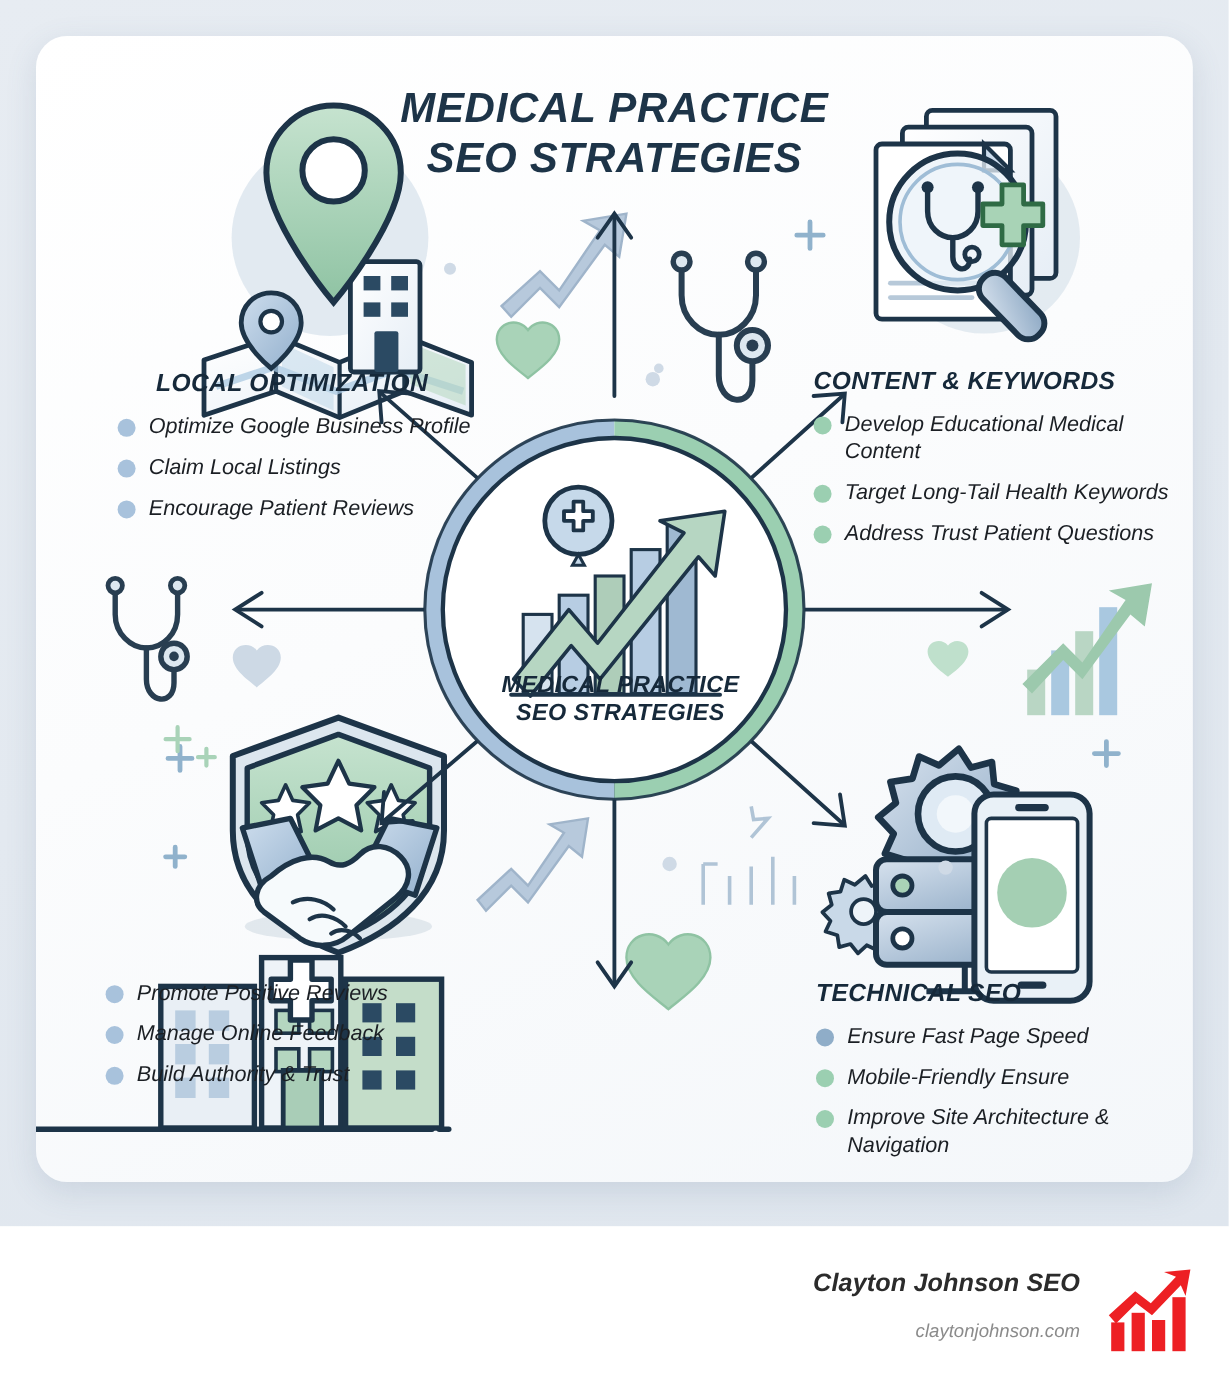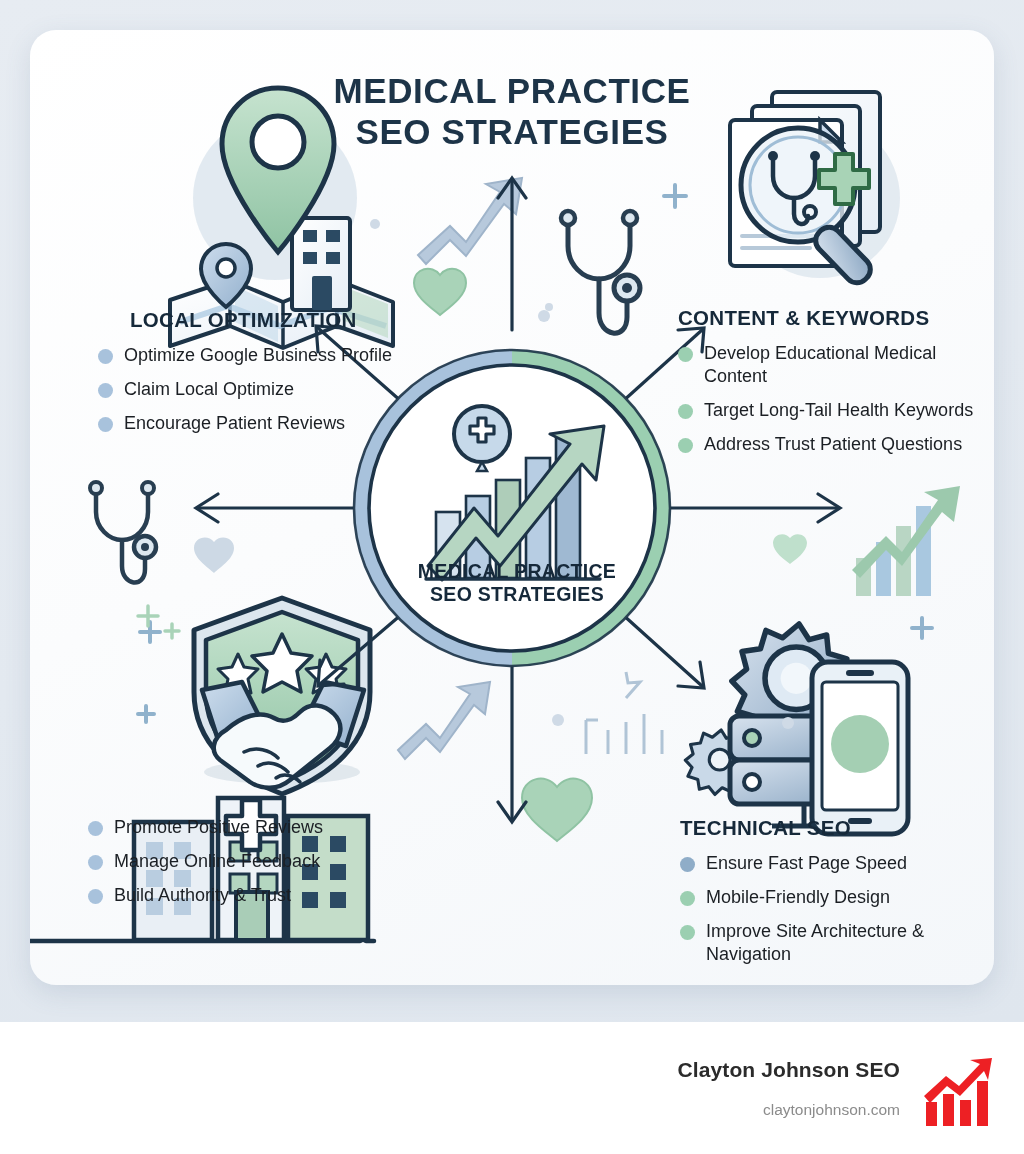--- a/index.html
+++ b/index.html
@@ -2,21 +2,21 @@
 <html><head>
 <meta charset="utf-8">
 <style>
   * { box-sizing: border-box; margin: 0; padding: 0; }
   html, body { width: 1024px; height: 1154px; }
   body {
     font-family: "Liberation Sans", sans-serif;
     background: #ffffff;
     overflow: hidden;
   }
-  #root { position: relative; width: 1024px; height: 912px; }
+  #root { position: relative; width: 1024px; height: 912px; font-style: italic; }
 
   .backdrop {
     position: absolute; left: 0; top: 0; width: 1024px; height: 1022px;
     background: linear-gradient(160deg, #e7ecf2 0%, #e3e9f0 50%, #dfe6ee 100%);
   }
 
   .card {
     position: absolute; left: 30px; top: 30px; width: 964px; height: 955px;
     background: linear-gradient(155deg, #ffffff 0%, #fbfcfd 45%, #f4f7fa 100%);
     border-radius: 26px;
@@ -397,21 +397,21 @@
 
     <div class="quad" id="q-local">
       <div class="quad-title">LOCAL OPTIMIZATION</div>
       <ul class="bullets">
         <li class="bullet">
           <span class="dot blue"></span>
           <span class="bullet-text">Optimize Google Business Profile</span>
         </li>
         <li class="bullet">
           <span class="dot blue"></span>
-          <span class="bullet-text">Claim Local Optimize</span>
+          <span class="bullet-text">Claim Local Listings</span>
         </li>
         <li class="bullet">
           <span class="dot blue"></span>
           <span class="bullet-text">Encourage Patient Reviews</span>
         </li>
       </ul>
     </div>
 
     <div class="quad" id="q-content">
       <div class="quad-title">CONTENT &amp; KEYWORDS</div>
@@ -450,21 +450,21 @@
 
     <div class="quad" id="q-tech">
       <div class="quad-title">TECHNICAL SEO</div>
       <ul class="bullets">
         <li class="bullet">
           <span class="dot" style="background:#8fadc8"></span>
           <span class="bullet-text">Ensure Fast Page Speed</span>
         </li>
         <li class="bullet">
           <span class="dot green"></span>
-          <span class="bullet-text">Mobile-Friendly Design</span>
+          <span class="bullet-text">Mobile-Friendly Ensure</span>
         </li>
         <li class="bullet">
           <span class="dot green"></span>
           <span class="bullet-text">Improve Site Architecture &amp; Navigation</span>
         </li>
       </ul>
     </div>
 
   </div>
 

